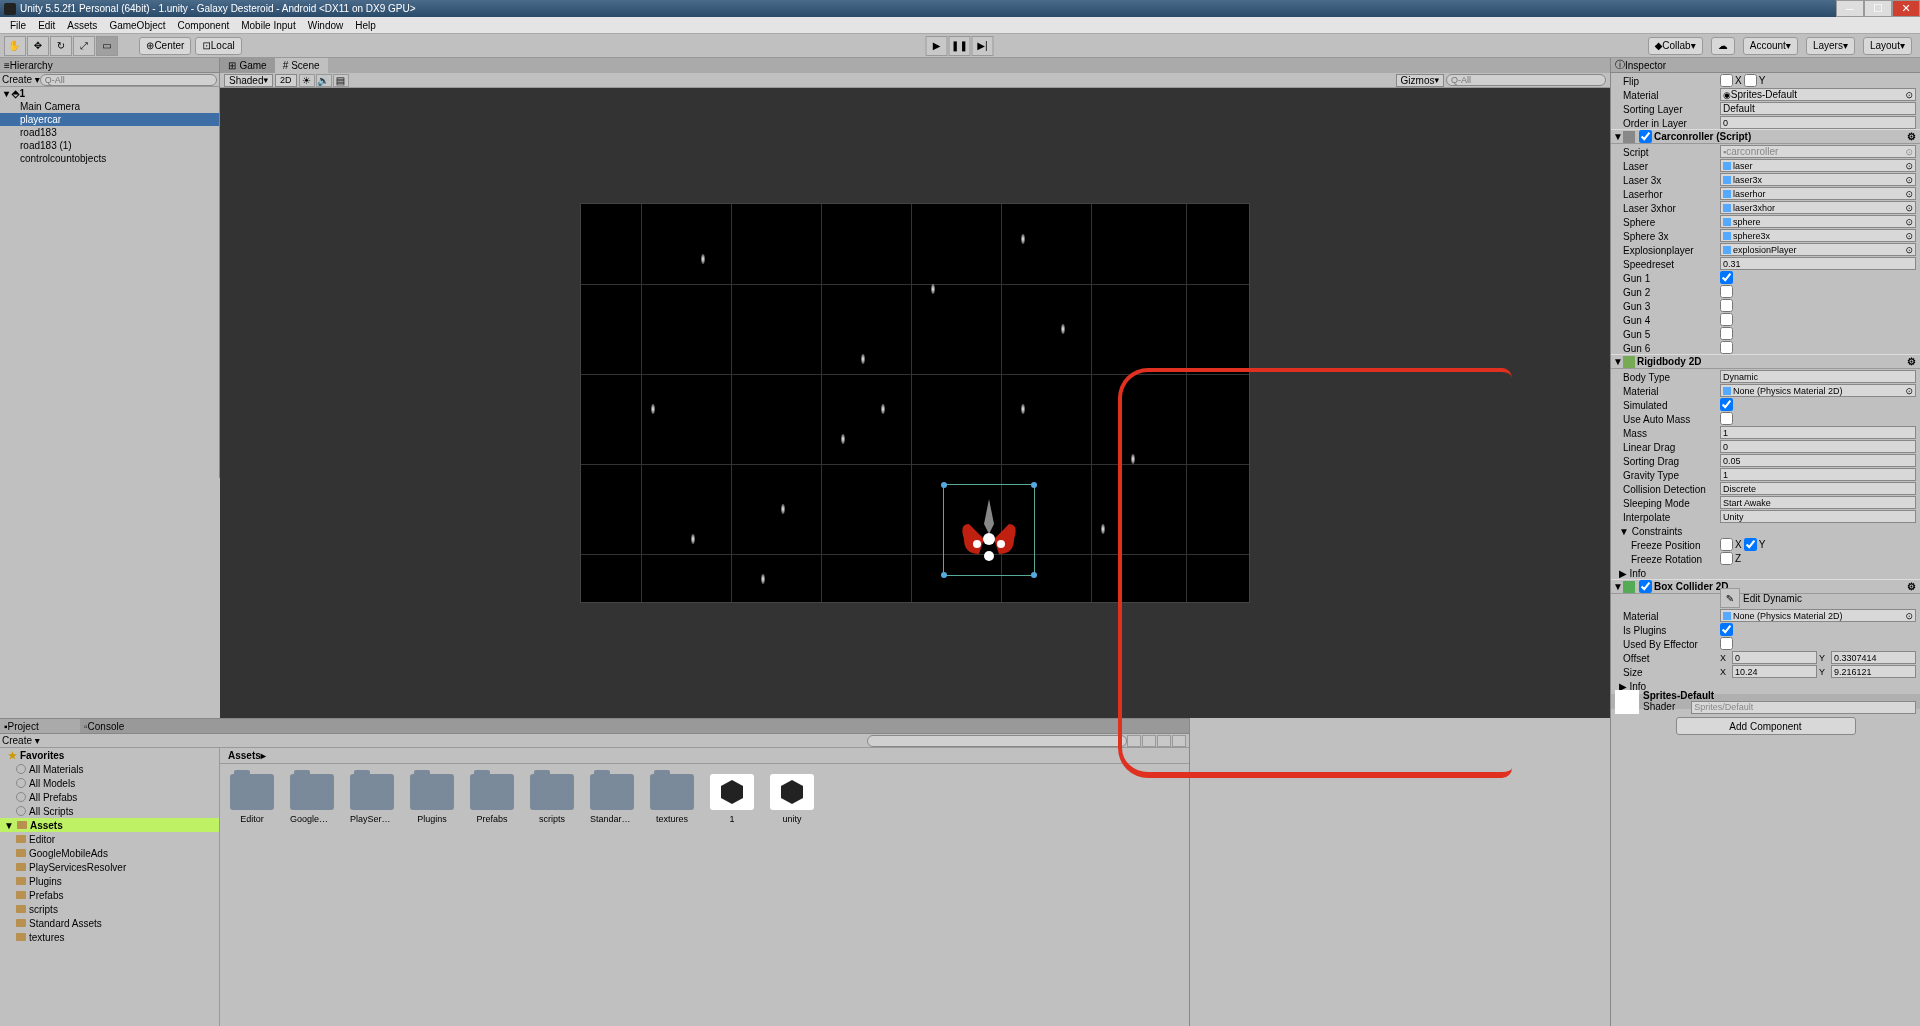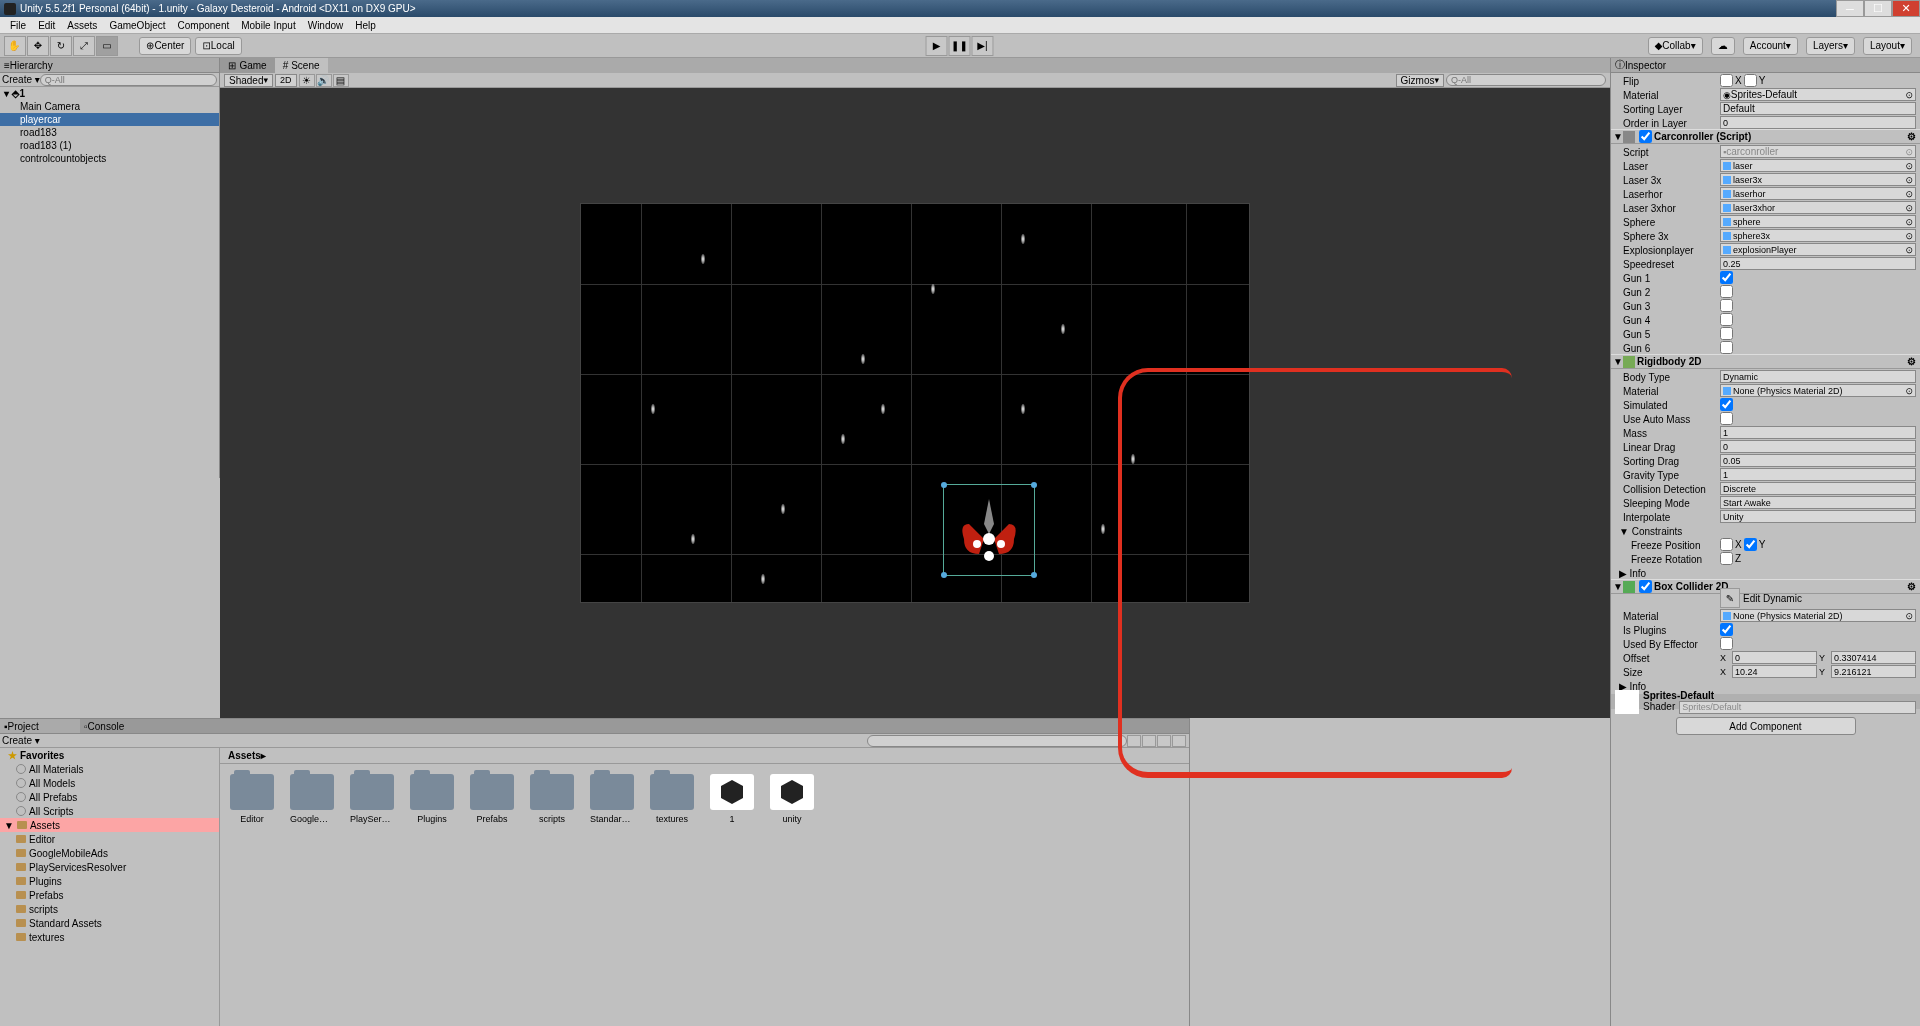--- a/index.html
+++ b/index.html
@@ -40,21 +40,21 @@
 .grid-line-v{position:absolute;width:1px;height:100%;background:#333;top:0}
 .grid-line-h{position:absolute;height:1px;width:100%;background:#333;left:0}
 .star{position:absolute;width:4px;height:10px;background:radial-gradient(#fff,transparent);border-radius:50%}
 .ship-sel{position:absolute;left:362px;top:280px;width:92px;height:92px;border:1px solid #5a9;}
 .handle{position:absolute;width:6px;height:6px;background:#5ad;border-radius:50%}
 .ship{position:absolute;left:50%;top:50%;transform:translate(-50%,-50%)}
 .assets-area{flex:1;display:flex}
 .folders{width:220px;background:#c0c0c0;border-right:1px solid #999}
 .folder-item{height:14px;display:flex;align-items:center;padding:0 4px 0 16px;gap:3px}
 .folder-item.fav{padding-left:8px;font-weight:bold}
-.folder-item.root{padding-left:4px;font-weight:normal;background:#fca5a5}
+.folder-item.root{padding-left:4px;font-weight:bold;background:#bef264}
 .ficon{width:10px;height:8px;background:#b89050;border-radius:1px}
 .sicon{width:10px;height:10px;border:1px solid #888;border-radius:50%}
 .grid-area{flex:1;background:#c0c0c0;display:flex;flex-direction:column}
 .breadcrumb{height:16px;background:#c0c0c0;display:flex;align-items:center;padding:0 8px;font-weight:bold;border-bottom:1px solid #999}
 .asset-grid{flex:1;display:flex;flex-wrap:wrap;align-content:flex-start;padding:10px;gap:16px}
 .asset{width:44px;display:flex;flex-direction:column;align-items:center;gap:4px}
 .asset-icon{width:44px;height:36px;background:#7a8a9a;border-radius:3px;position:relative}
 .asset-icon.folder::before{content:'';position:absolute;top:-4px;left:4px;width:16px;height:6px;background:#7a8a9a;border-radius:2px 2px 0 0}
 .asset-icon.unity{background:#fff;display:flex;align-items:center;justify-content:center}
 .asset-lbl{font-size:9px;text-align:center;white-space:nowrap;overflow:hidden;text-overflow:ellipsis;width:100%}
@@ -380,21 +380,21 @@
           </div>
           <div class="prop">
             <div class="prop-l">Explosionplayer</div>
             <div class="prop-v">
               <div class="field obj blue">explosionPlayer</div>
             </div>
           </div>
           <div class="prop">
             <div class="prop-l">Speedreset</div>
             <div class="prop-v">
-              <div class="field">0.25</div>
+              <div class="field">0.31</div>
             </div>
           </div>
           <div class="prop">
             <div class="prop-l">Gun 1</div>
             <div class="prop-v">
               <input type="checkbox" checked="" style="">
             </div>
           </div>
           <div class="prop">
             <div class="prop-l">Gun 2</div>
@@ -578,21 +578,21 @@
           </div>
         </div>
       <div class="prop">
           <div class="prop-l" style="padding-left:4px">▶ <span>Info</span></div>
         </div>
 
       <div class="shader-row">
         <div class="sprite-prev"></div>
         <div style="flex:1">
           <div style="font-weight:bold">Sprites-Default</div>
-          <div style="display:flex;gap:4px">
+          <div style="display:flex;gap:16px">
               <span>Shader</span>
               <div class="field" style="flex:1;color:#888">Sprites/Default</div>
             </div>
         </div>
       </div>
 
       <div class="add-comp-btn">Add Component</div>
     </div>
   </div>
 </div>

